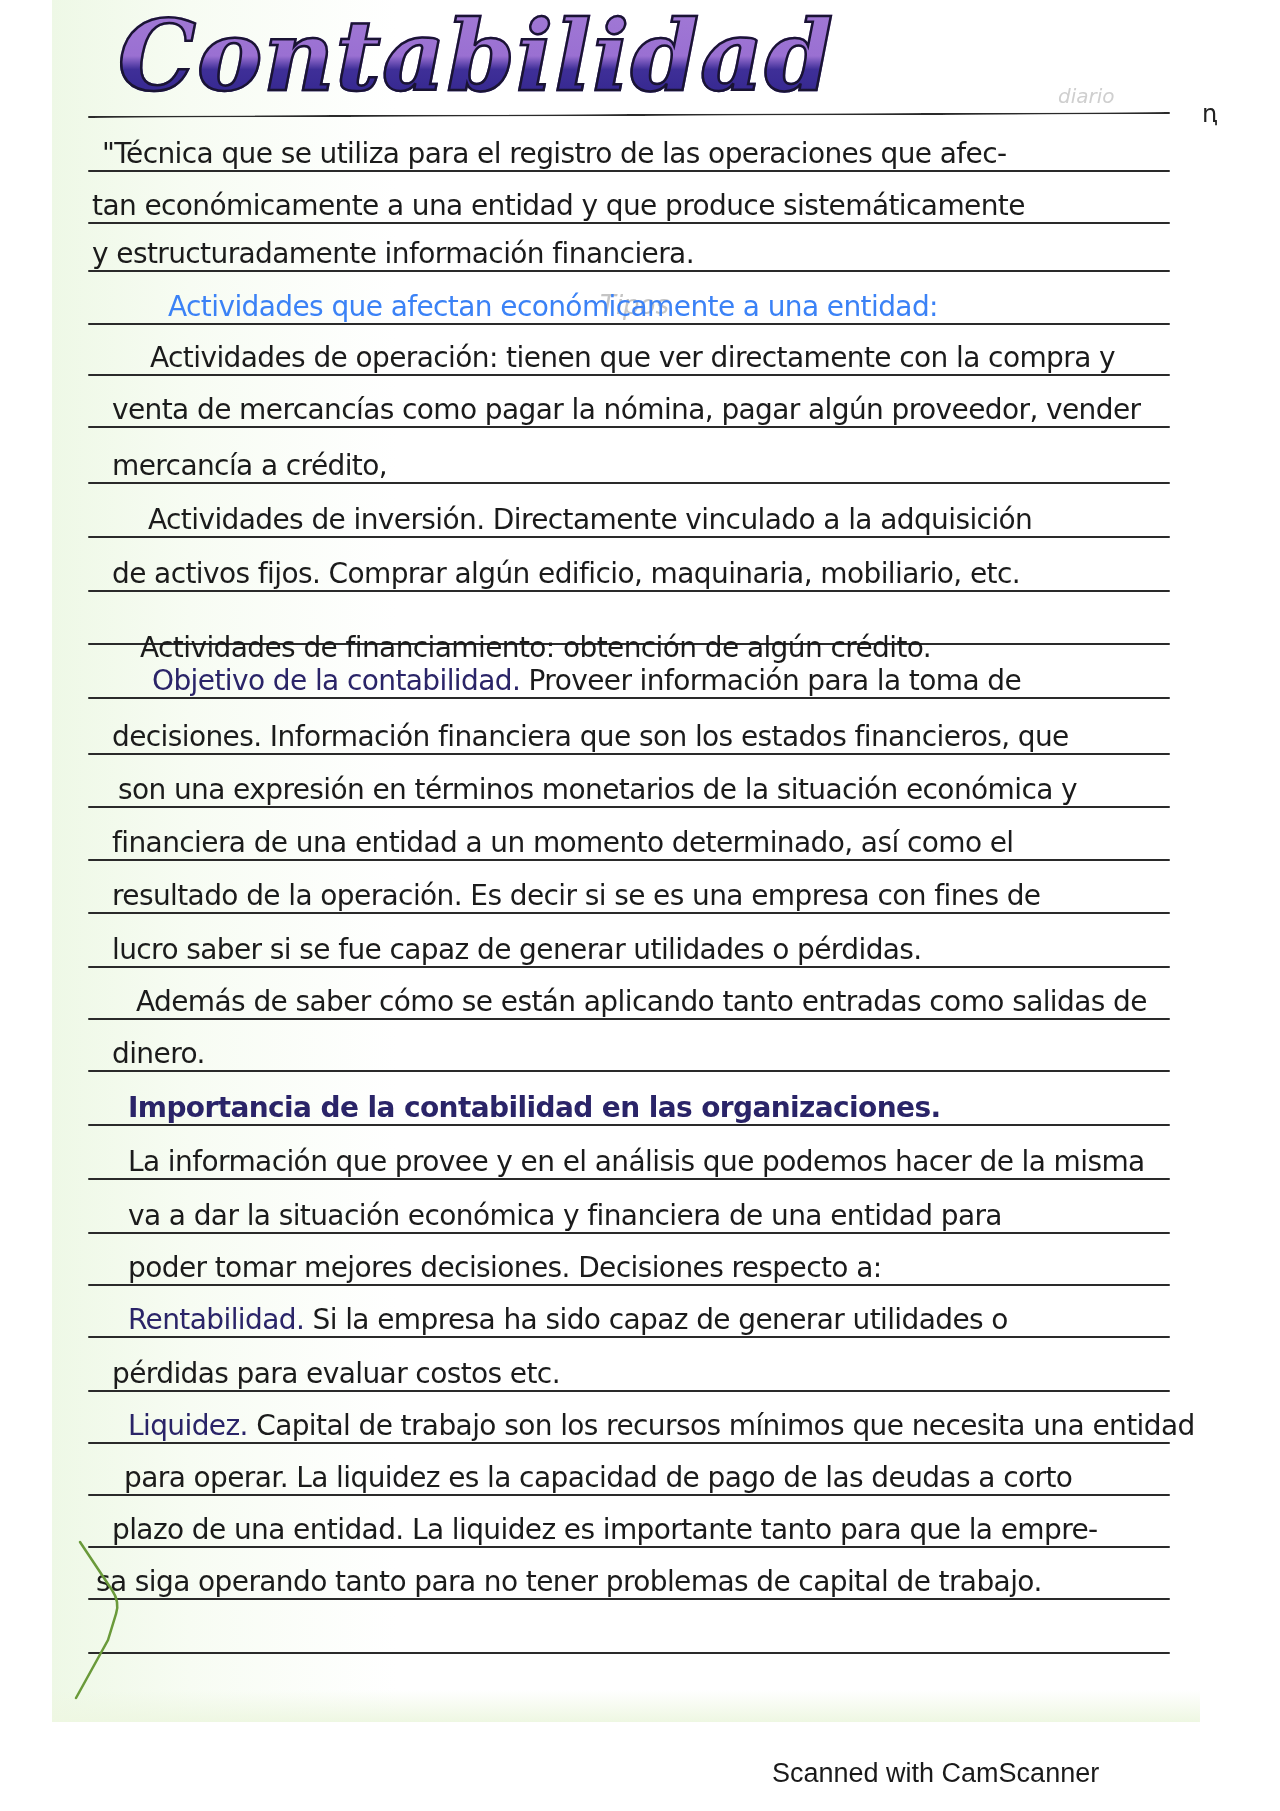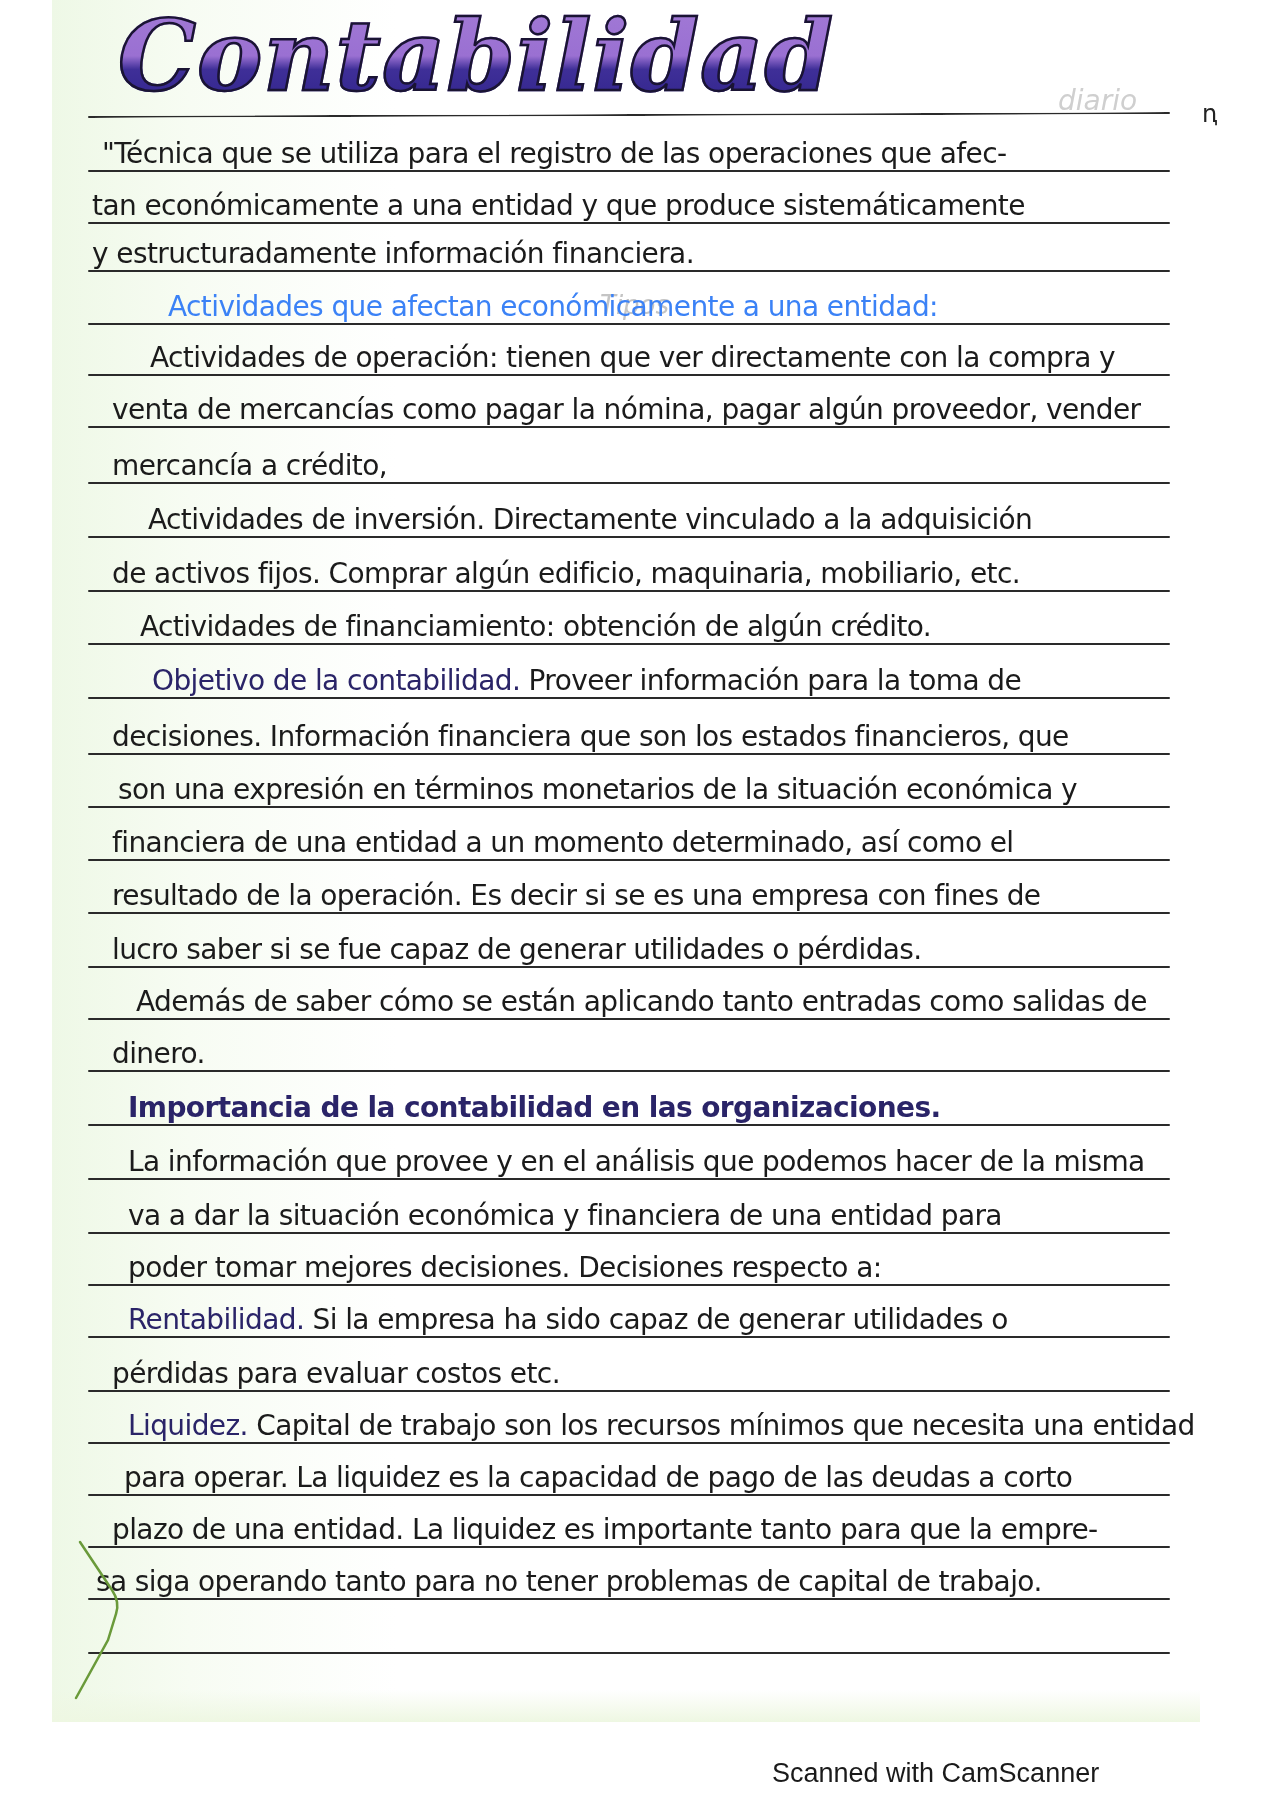--- a/index.html
+++ b/index.html
@@ -99,21 +99,21 @@
   }
 </style>
 </head>
 <body>
 
 <div class="page"></div>
 <div class="page-bottom-tint"></div>
 
 <div class="title">Contabilidad</div>
 
-<div class="ghost" style="left:1058px; top:84px; font-size:28px; color:#cfcfcf;">diario</div>
+<div class="ghost" style="left:1058px; top:84px; font-size:20px; color:#cfcfcf;">diario</div>
 <div class="margin-mark">ꞑ</div>
 
 <div class="rule" style="left:88px; top:114px; width:1082px; transform:rotate(-0.2deg);"></div>
 <div class="rule" style="left:88px; top:170px; width:1082px;"></div>
 <div class="rule" style="left:88px; top:222px; width:1082px;"></div>
 <div class="rule" style="left:88px; top:270px; width:1082px;"></div>
 <div class="rule" style="left:88px; top:323px; width:1082px;"></div>
 <div class="rule" style="left:88px; top:374px; width:1082px;"></div>
 <div class="rule" style="left:88px; top:426px; width:1082px;"></div>
 <div class="rule" style="left:88px; top:482px; width:1082px;"></div>
@@ -143,21 +143,21 @@
 <div class="line" style="left:102px; top:138px;">"Técnica que se utiliza para el registro de las operaciones que afec-</div>
 <div class="line" style="left:92px; top:190px;">tan económicamente a una entidad y que produce sistemáticamente</div>
 <div class="line" style="left:92px; top:238px;">y estructuradamente información financiera.</div>
 <div class="ghost" style="left:600px; top:290px; font-size:26px; color:#c4c4c4;">Tipos</div>
 <div class="line heading-red" style="left:168px; top:291px;">Actividades que afectan económicamente a una entidad:</div>
 <div class="line" style="left:150px; top:342px;">Actividades de operación: tienen que ver directamente con la compra y</div>
 <div class="line" style="left:112px; top:394px;">venta de mercancías como pagar la nómina, pagar algún proveedor, vender</div>
 <div class="line" style="left:112px; top:450px;">mercancía a crédito,</div>
 <div class="line" style="left:148px; top:504px;">Actividades de inversión. Directamente vinculado a la adquisición</div>
 <div class="line" style="left:112px; top:558px;">de activos fijos. Comprar algún edificio, maquinaria, mobiliario, etc.</div>
-<div class="line" style="left:140px; top:611px;">Actividades de financiamiento: obtención de algún crédito.</div>
+<div class="line" style="left:140px; top:632px;">Actividades de financiamiento: obtención de algún crédito.</div>
 
 <div class="line" style="left:128px; top:665px;margin-left:24px;">
   <span class="navy" style="color:#2a2468;">Objetivo de la contabilidad.</span><span> Proveer información para la toma de</span>
 </div>
 <div class="line" style="left:112px; top:721px;">decisiones. Información financiera que son los estados financieros, que</div>
 <div class="line" style="left:118px; top:774px;">son una expresión en términos monetarios de la situación económica y</div>
 <div class="line" style="left:112px; top:827px;">financiera de una entidad a un momento determinado, así como el</div>
 <div class="line" style="left:112px; top:880px;">resultado de la operación. Es decir si se es una empresa con fines de</div>
 <div class="line" style="left:112px; top:934px;">lucro saber si se fue capaz de generar utilidades o pérdidas.</div>
 <div class="line" style="left:136px; top:986px;">Además de saber cómo se están aplicando tanto entradas como salidas de</div>

